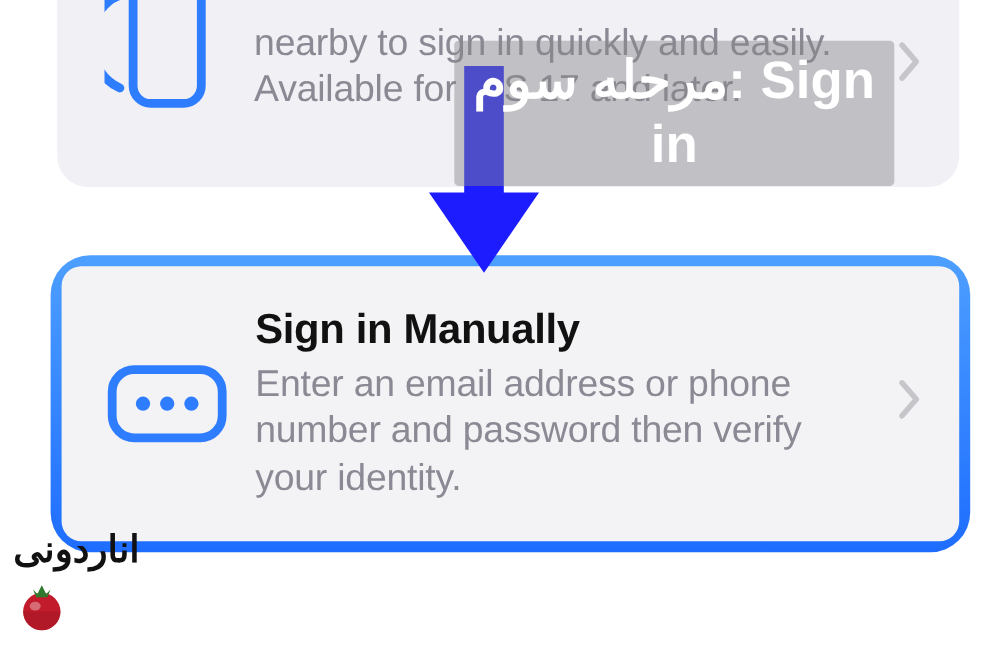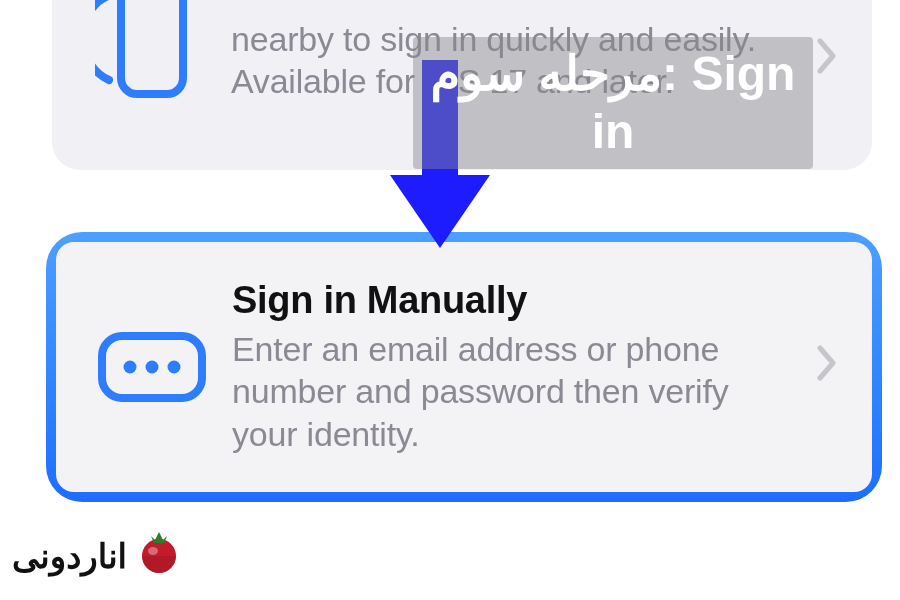--- a/index.html
+++ b/index.html
@@ -94,22 +94,23 @@
       padding: 6px 12px;
     }
     .overlay-caption span { direction: ltr; }
     .mix-line { display:block; }
     
     .watermark {
       position: absolute;
       left: 12px;
       bottom: 24px;
       display: flex;
-      align-items: flex-end;
+      align-items: flex-start;
       gap: 6px;
+      flex-direction: column;
     }
     .pomeg-wrap { width: 50px; height: 50px; position: relative; }
     .brand-text {
       font-family: Tahoma, "Segoe UI", sans-serif;
       font-size: 34px;
       font-weight: 800;
       color: #111;
       letter-spacing: -0.5px;
       direction: rtl;
     }

